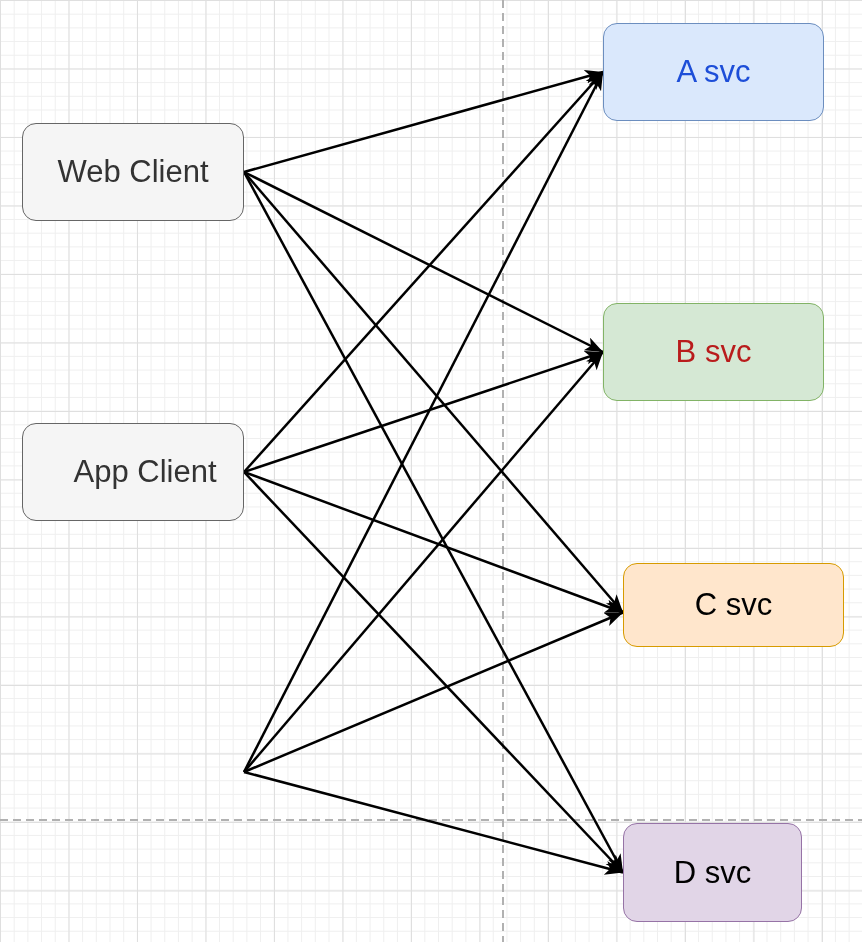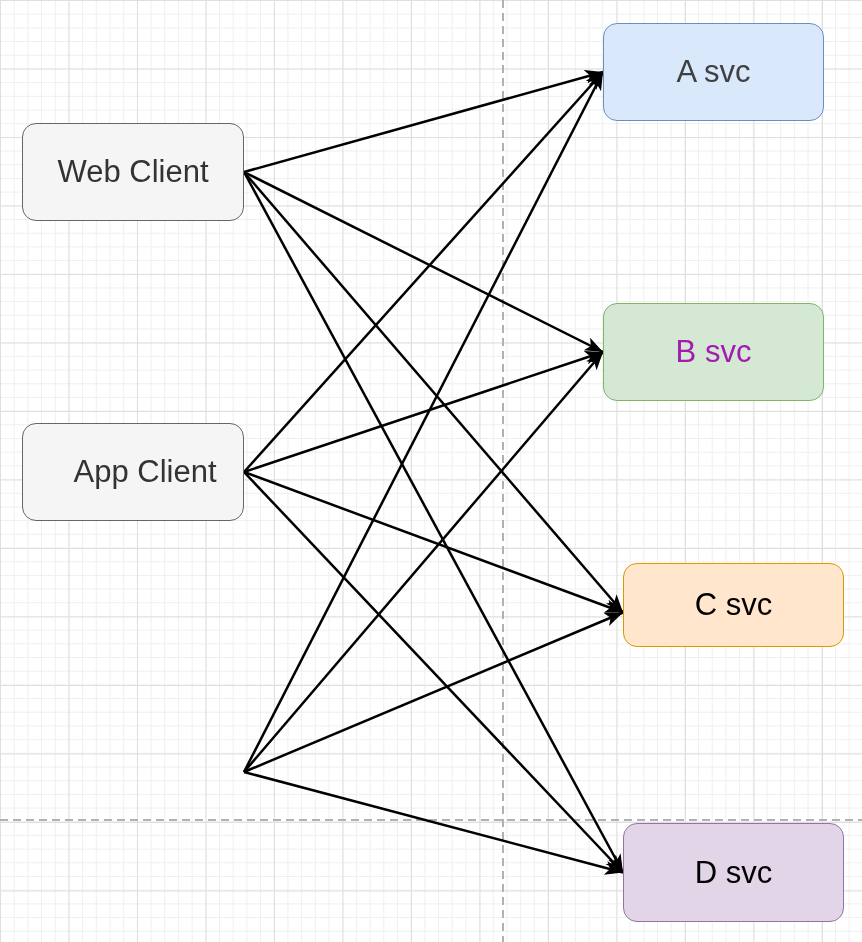--- a/index.html
+++ b/index.html
@@ -74,29 +74,29 @@
 
   <div class="node" style="left: 22px; top: 123px; width: 222px; height: 98px; background-color: rgb(245, 245, 245); border-color: rgb(102, 102, 102); color: rgb(51, 51, 51);">
     <span class="node-label">Web Client</span>
   </div>
 
   <div class="node" style="left: 22px; top: 423px; width: 222px; height: 98px; background-color: rgb(245, 245, 245); border-color: rgb(102, 102, 102); color: rgb(51, 51, 51); padding-left: 24px;">
     <span class="node-label">App Client</span>
   </div>
 
 
-  <div class="node" style="left: 603px; top: 23px; width: 221px; height: 98px; background-color: rgb(218, 232, 252); border-color: rgb(108, 142, 191); color: #404040;">
+  <div class="node" style="left: 603px; top: 23px; width: 221px; height: 98px; background-color: rgb(218, 232, 252); border-color: rgb(108, 142, 191); color: #1d4ed8;">
     <span class="node-label">A svc</span>
   </div>
 
-  <div class="node" style="left: 603px; top: 303px; width: 221px; height: 98px; background-color: rgb(213, 232, 212); border-color: rgb(130, 179, 102); color: #a21caf; text-align: right;">
+  <div class="node" style="left: 603px; top: 303px; width: 221px; height: 98px; background-color: rgb(213, 232, 212); border-color: rgb(130, 179, 102); color: #b91c1c; text-align: right;">
     <span class="node-label">B svc</span>
   </div>
 
   <div class="node" style="left: 623px; top: 563px; width: 221px; height: 84px; background-color: rgb(255, 230, 204); border-color: rgb(215, 155, 0); color: rgb(0, 0, 0);">
     <span class="node-label">C svc</span>
   </div>
 
-  <div class="node" style="left: 623px; top: 823px; width: 221px; height: 99px; background-color: rgb(225, 213, 231); border-color: rgb(150, 115, 166); color: rgb(0, 0, 0);">
+  <div class="node" style="left: 623px; top: 823px; width: 179px; height: 99px; background-color: rgb(225, 213, 231); border-color: rgb(150, 115, 166); color: rgb(0, 0, 0);">
     <span class="node-label">D svc</span>
   </div>
 
 </div>
 
 </body></html>

